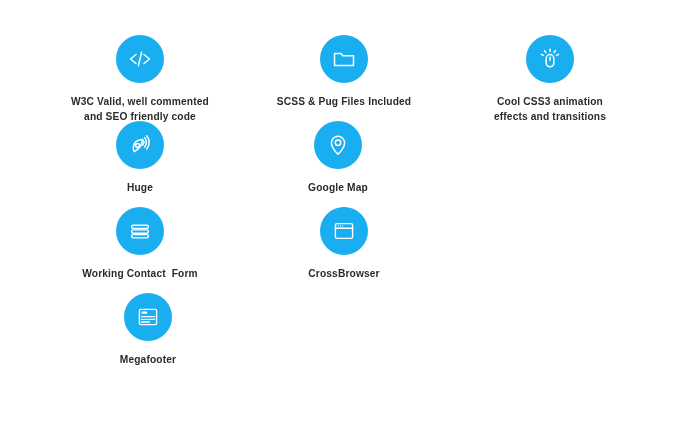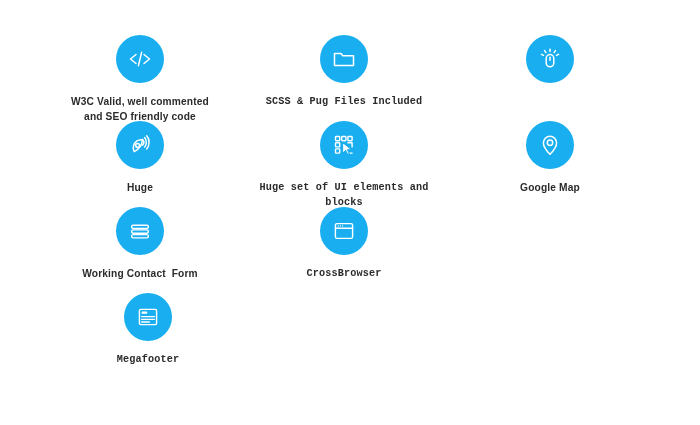--- a/index.html
+++ b/index.html
@@ -33,21 +33,21 @@
   }
 
   .feature-item {
     display: flex;
     flex-direction: column;
     align-items: center;
     box-sizing: border-box;
     padding: 0 6px;
   }
   .feature-item.col-0 { width: 196px; }
-  .feature-item.col-1 { width: 212px; font-family: Liberation Mono, monospace; }
+  .feature-item.col-1 { width: 212px; }
   .feature-item.col-2 { width: 200px; }
 
   .icon-circle {
     width: 48px;
     height: 48px;
     border-radius: 50%;
     background: #19AEF0;
     display: flex;
     align-items: center;
     justify-content: center;
@@ -101,55 +101,41 @@
         <svg width="26" height="26" viewBox="0 0 26 26" fill="none" stroke="#ffffff" stroke-width="1.5" stroke-linecap="round" stroke-linejoin="round">
           <rect x="9.2" y="8.6" width="7.6" height="12.2" rx="3.8"></rect>
           <line x1="13" y1="11.2" x2="13" y2="14.2"></line>
           <line x1="13" y1="3.2" x2="13" y2="5.6"></line>
           <line x1="7.6" y1="4.6" x2="8.9" y2="6.6"></line>
           <line x1="18.4" y1="4.6" x2="17.1" y2="6.6"></line>
           <line x1="4.4" y1="8.4" x2="6.5" y2="9.4"></line>
           <line x1="21.6" y1="8.4" x2="19.5" y2="9.4"></line>
         </svg>
       </div>
+      <div class="feature-label">Cool CSS3 animation
+effects and transitions</div>
     </div>
 
   </div>
 
   <div class="feature-row">
 
     <div class="feature-item col-0">
       <div class="icon-circle">
         <svg width="26" height="26" viewBox="0 0 26 26" fill="none" stroke="#ffffff" stroke-width="1.5" stroke-linecap="round" stroke-linejoin="round">
           <path d="M15.3 7.8 C15.3 13.2 11.5 17.4 7.2 19.6 C5.4 16.6 6.2 11.6 9.6 9.2 C11.6 7.8 13.8 7.5 15.3 7.8 Z"></path>
           <circle cx="10.6" cy="13.4" r="1.9"></circle>
           <path d="M15.6 13.1 A4.2 4.2 0 0 0 15.6 7.4"></path>
           <path d="M17.6 15.0 A7.2 7.2 0 0 0 17.6 5.6"></path>
           <path d="M19.7 16.9 A10.2 10.2 0 0 0 19.7 3.7"></path>
         </svg>
       </div>
       <div class="feature-label">Huge</div>
     </div>
 
-    <div class="feature-item col-1">
-      <div class="icon-circle">
-        <svg width="26" height="26" viewBox="0 0 26 26" fill="none" stroke="#ffffff" stroke-width="1.4" stroke-linecap="round" stroke-linejoin="round">
-          <rect x="4.5" y="4.5" width="4.2" height="4.2" rx="0.7"></rect>
-          <rect x="10.7" y="4.5" width="4.2" height="4.2" rx="0.7"></rect>
-          <rect x="16.9" y="4.5" width="4.2" height="4.2" rx="0.7"></rect>
-          <rect x="4.5" y="10.7" width="4.2" height="4.2" rx="0.7"></rect>
-          <rect x="4.5" y="16.9" width="4.2" height="4.2" rx="0.7"></rect>
-          <path d="M16.9 10.7 L21.1 10.7 L21.1 14.9"></path>
-          <path d="M21.1 21.1 L16.9 21.1"></path>
-          <path d="M11.6 10.2 L11.6 21.6 L14.6 18.6 L16.6 22.6 L18.4 21.7 L16.5 17.8 L20.6 17.5 Z" fill="#ffffff" stroke="#19AEF0" stroke-width="1.1"></path>
-        </svg>
-      </div>
-      <div class="feature-label">Huge set of UI elements and
-blocks</div>
-    </div>
 
     <div class="feature-item col-2">
       <div class="icon-circle">
         <svg width="26" height="26" viewBox="0 0 26 26" fill="none" stroke="#ffffff" stroke-width="1.5" stroke-linecap="round" stroke-linejoin="round">
           <path d="M13 22.3 C13 22.3 19.6 15.4 19.6 10.9 A6.6 6.6 0 0 0 6.4 10.9 C6.4 15.4 13 22.3 13 22.3 Z"></path>
           <circle cx="13" cy="10.8" r="2.7"></circle>
         </svg>
       </div>
       <div class="feature-label">Google Map</div>
     </div>

